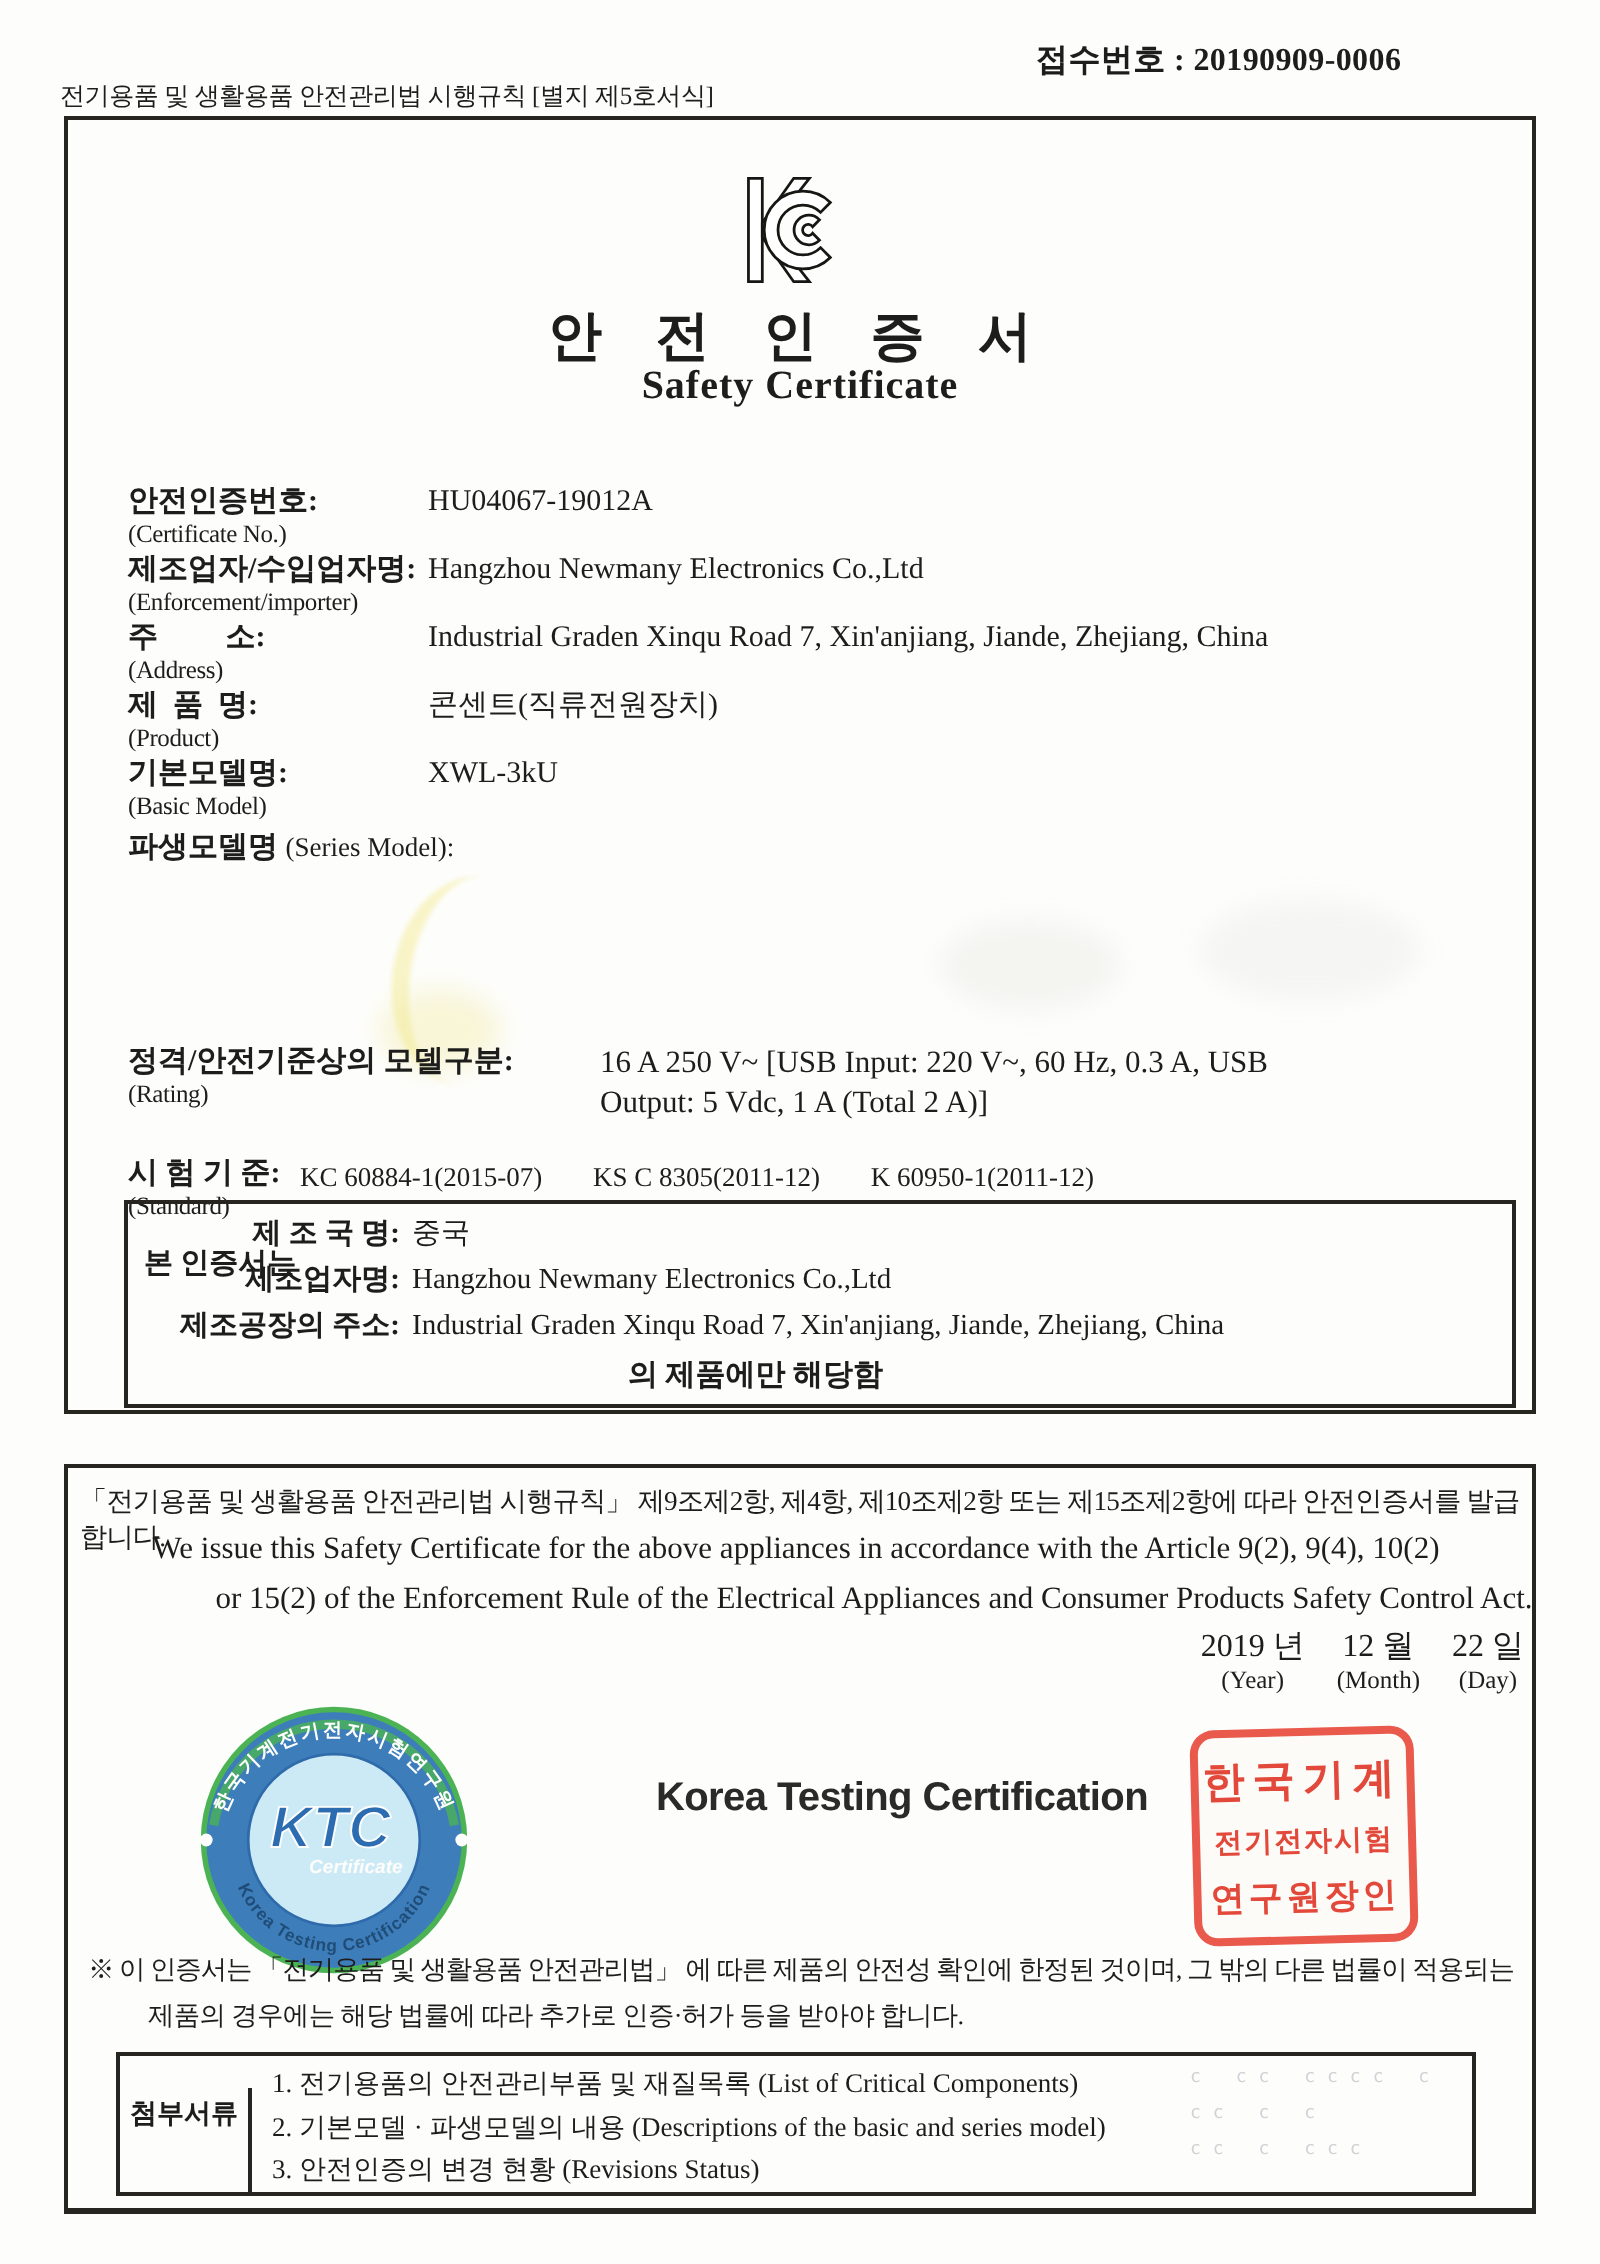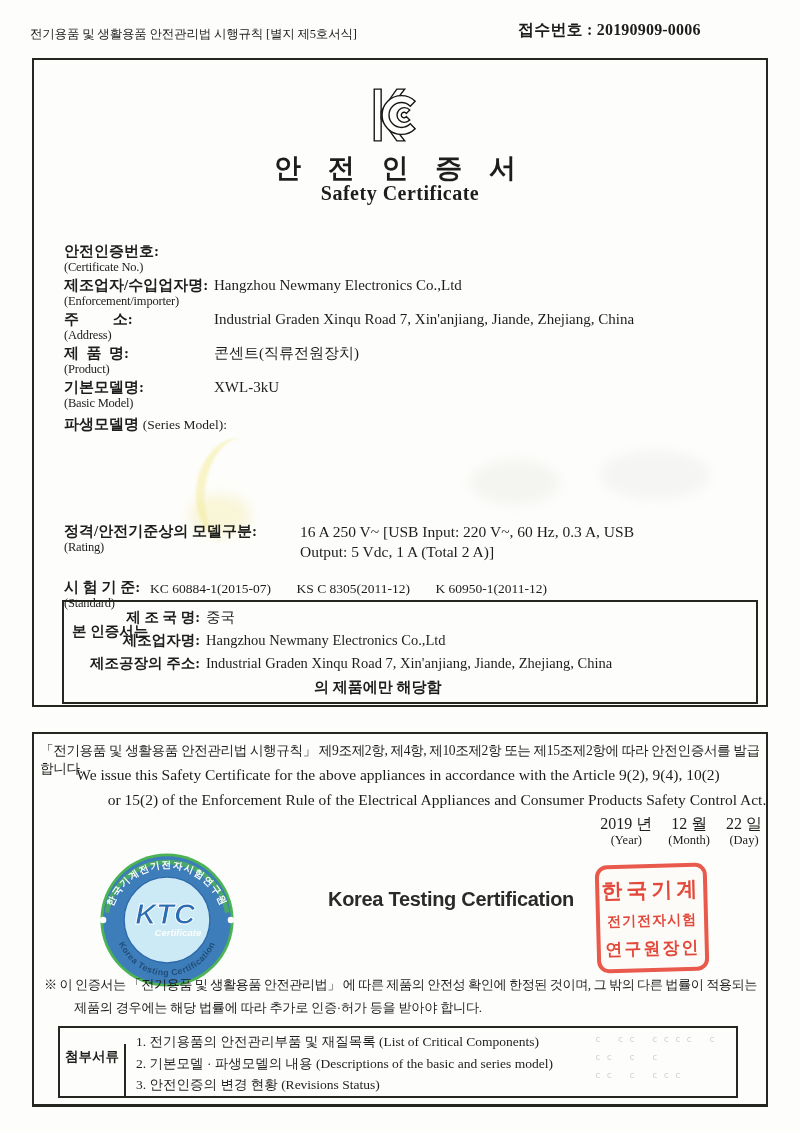--- a/index.html
+++ b/index.html
@@ -5,21 +5,21 @@
   html,body{margin:0;padding:0;}
   body{
     width:800px;height:1132px;position:relative;overflow:hidden;
     background:#fdfdfb;color:#1d1d1b;
     font-family:"Liberation Serif","DejaVu Serif",serif;
     -webkit-font-smoothing:antialiased;
   }
   .abs{position:absolute;}
 
   
-  .hdr-left{left:30px;top:26px;font-size:12.5px;letter-spacing:-0.2px;}
+  .hdr-left{left:30px;top:40px;font-size:12.5px;letter-spacing:-0.2px;}
   .hdr-right{left:518px;top:20px;font-size:16px;font-weight:700;letter-spacing:0.2px;}
 
   
   .box1{left:32px;top:58px;width:732px;height:645px;border:2px solid #26251f;background:transparent;}
   .box2{left:32px;top:732px;width:732px;height:370px;border:2px solid #26251f;border-bottom-width:3px;}
 
   
   .kc{left:371px;top:84px;width:48px;height:62px;}
   .title-ko{left:0;top:150px;width:800px;text-align:center;font-size:27px;font-weight:700;letter-spacing:10px;}
   .title-en{left:0;top:182px;width:800px;text-align:center;font-size:20px;font-weight:700;letter-spacing:0.5px;}
@@ -113,20 +113,21 @@
 
 <div class="abs title-ko">안 전 인 증 서</div>
 <div class="abs title-en">Safety Certificate</div>
 
 <div class="abs fields">
   <div class="frow">
     <div>
         <div class="lbl">안전인증번호:</div>
          <div class="sub">(Certificate No.)</div>
       </div>
+    <div class="val">HU04067-19012A</div>
   </div>
   <div class="frow">
     <div>
         <div class="lbl">제조업자/수입업자명:</div>
          <div class="sub">(Enforcement/importer)</div>
       </div>
     <div class="val">Hangzhou Newmany Electronics Co.,Ltd</div>
   </div>
   <div class="frow">
     <div>

